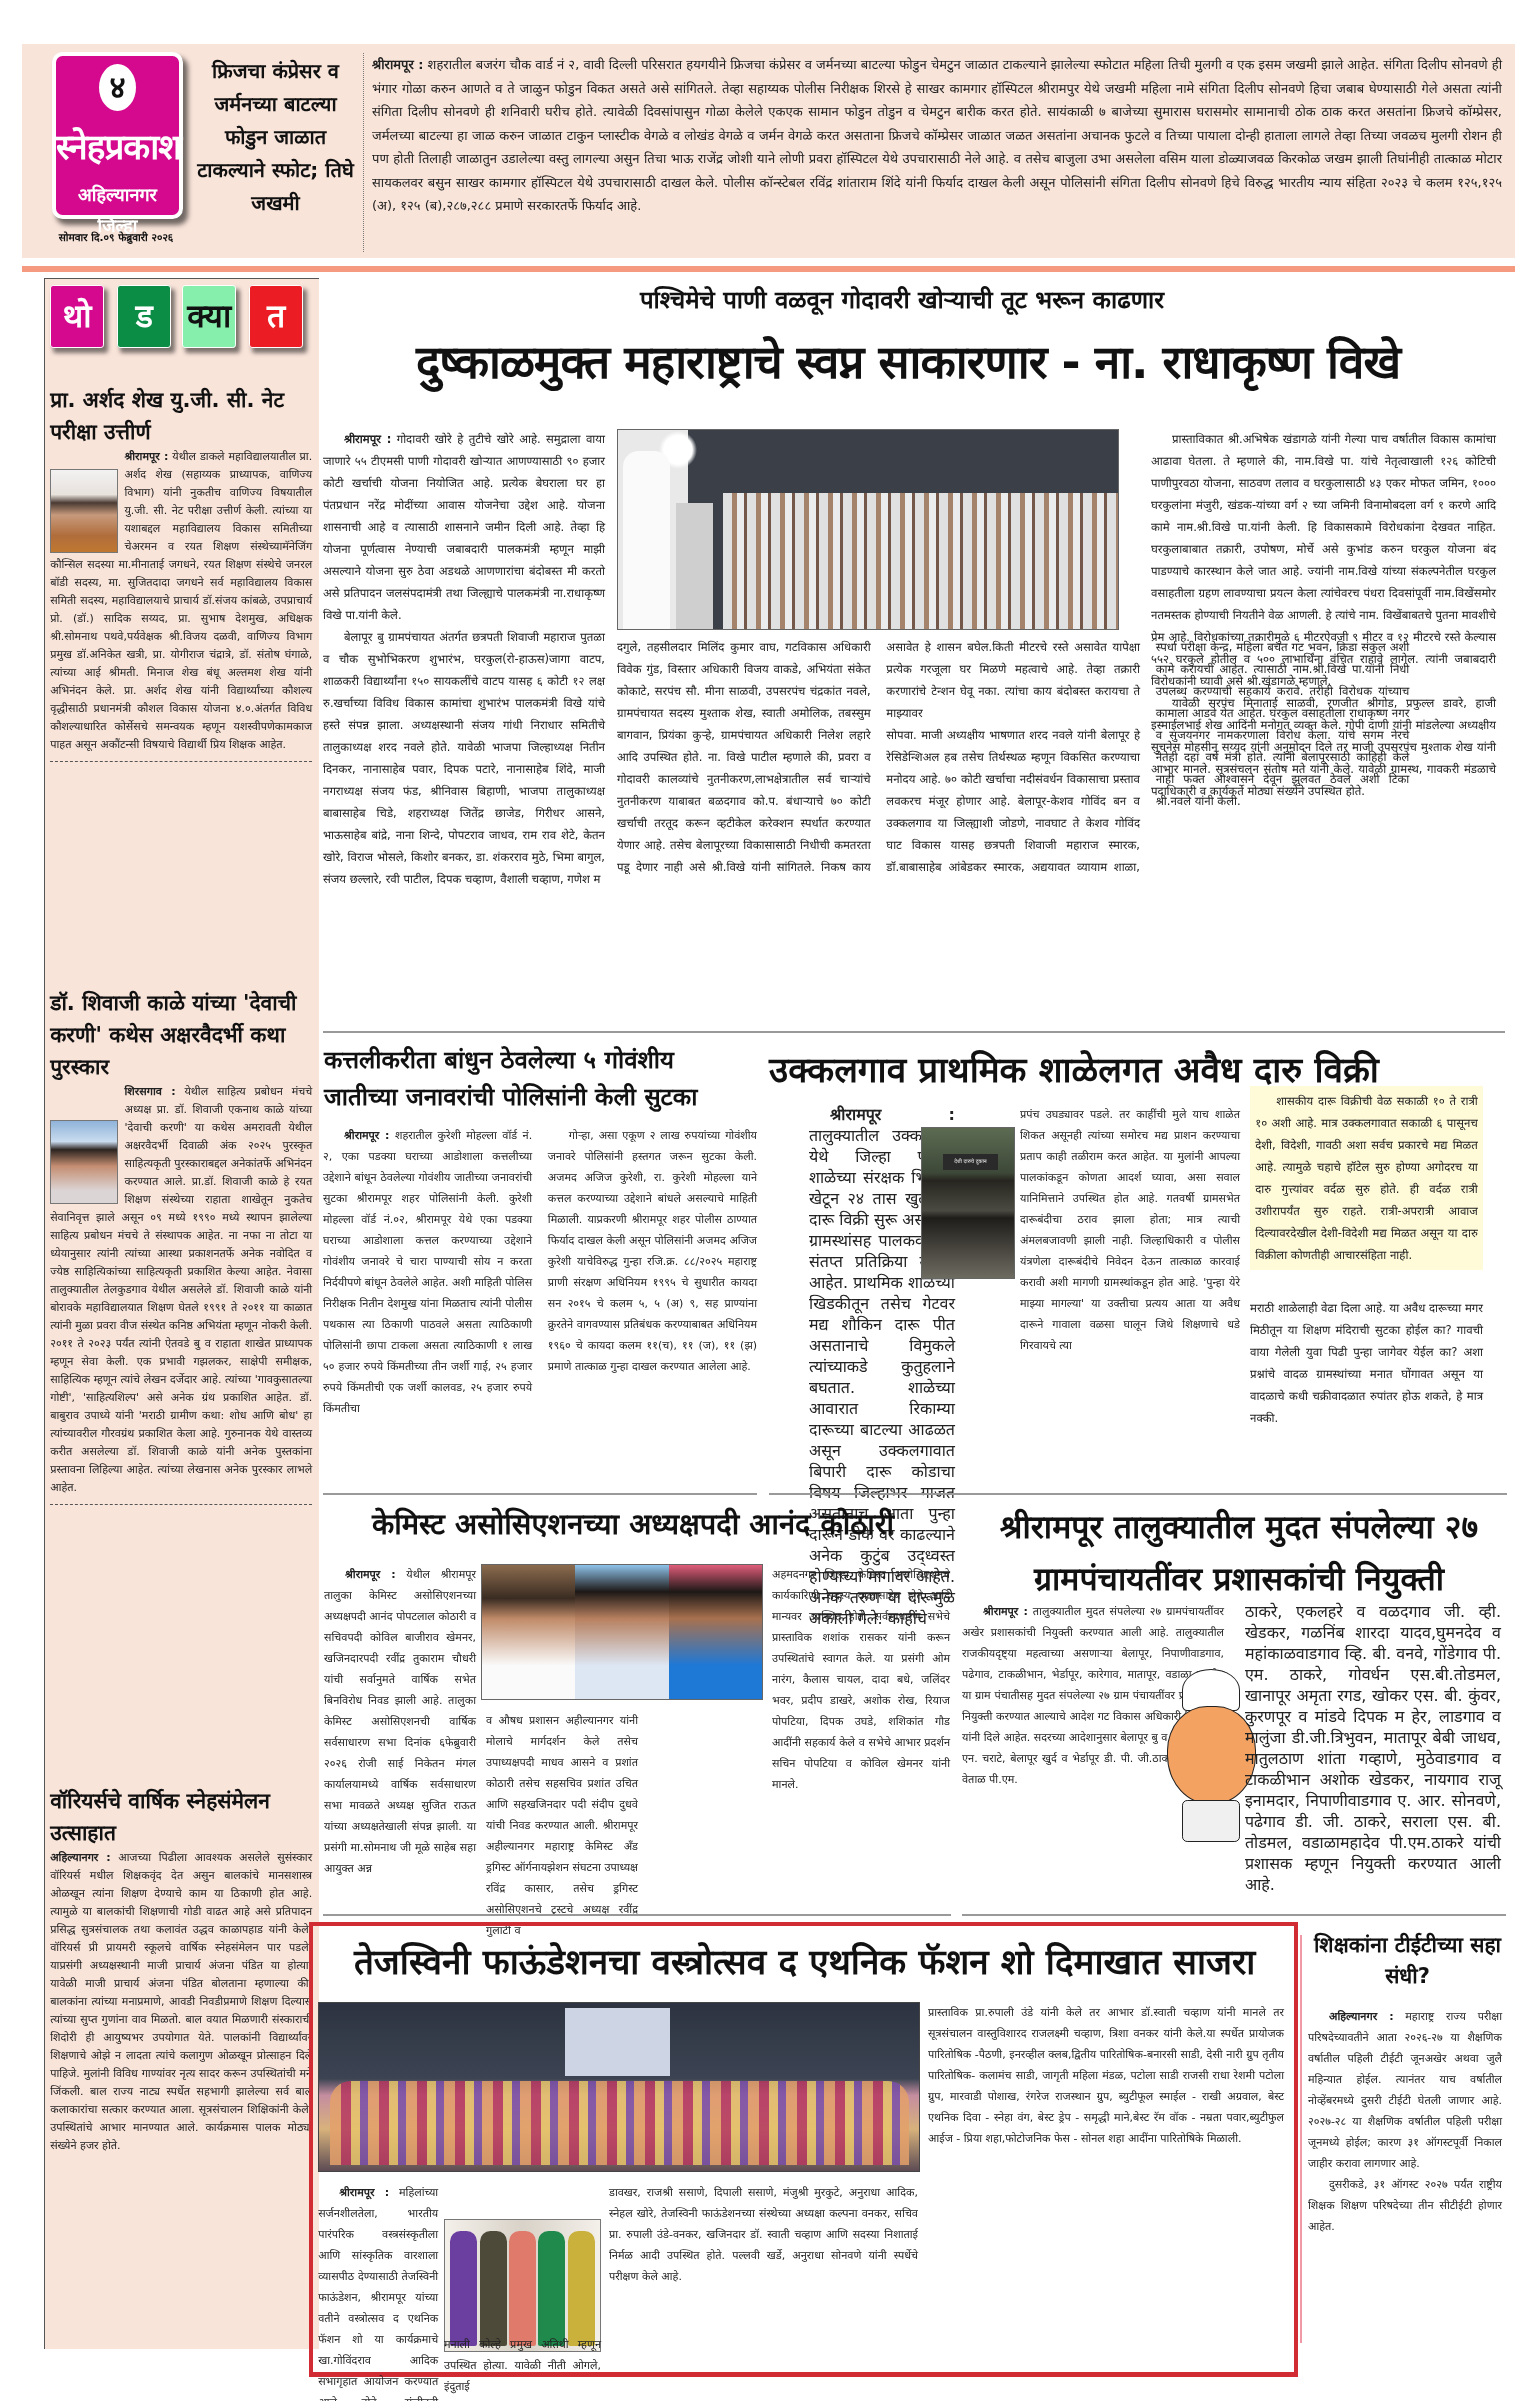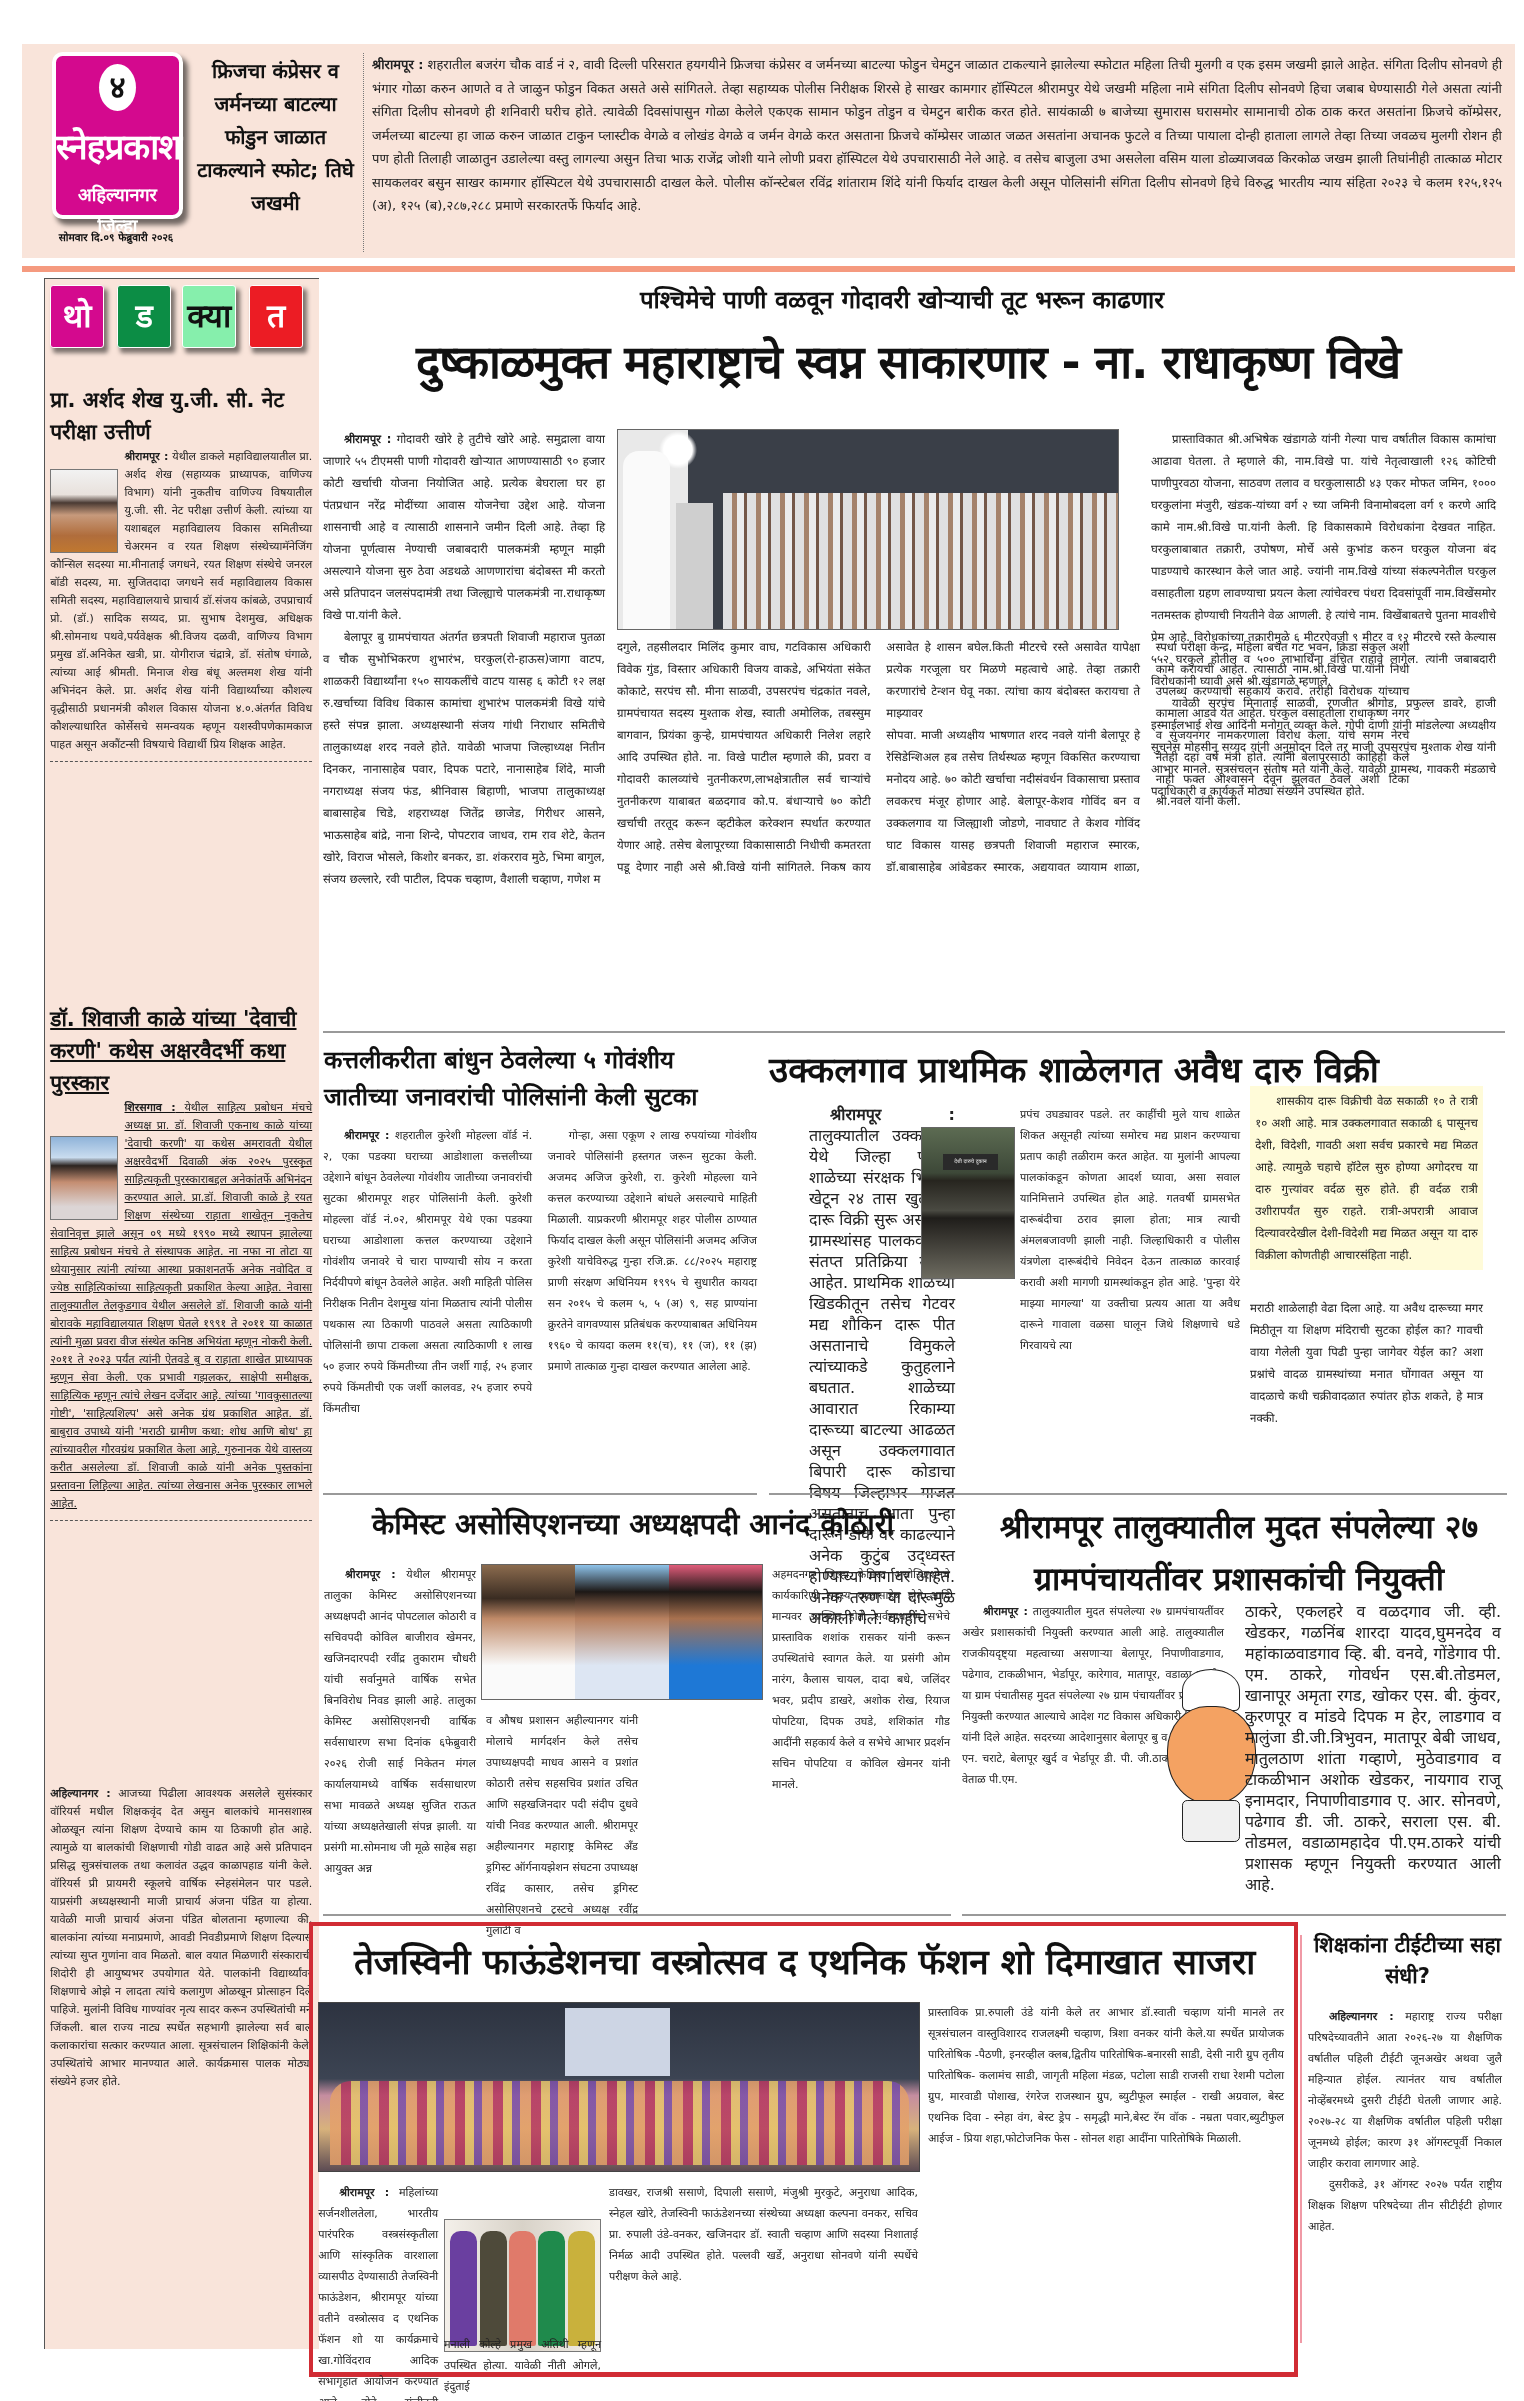--- a/index.html
+++ b/index.html
@@ -121,31 +121,32 @@
   <div class="s-article" style="top:105px;">
     <div class="s-head">प्रा. अर्शद शेख यु.जी. सी. नेट परीक्षा उत्तीर्ण</div>
     <div class="s-body">
       <div class="s-photo photo-a" style="margin-top:21px;"></div>
       <b>श्रीरामपूर :</b>
       <span>येथील डाकले महाविद्यालयातील प्रा. अर्शद शेख (सहाय्यक प्राध्यापक, वाणिज्य विभाग) यांनी नुकतीच वाणिज्य विषयातील यु.जी. सी. नेट परीक्षा उत्तीर्ण केली. त्यांच्या या यशाबद्दल महाविद्यालय विकास समितीच्या चेअरमन व रयत शिक्षण संस्थेच्यामॅनेजिंग कौन्सिल सदस्या मा.मीनाताई जगधने, रयत शिक्षण संस्थेचे जनरल बॉडी सदस्य, मा. सुजितदादा जगधने सर्व महाविद्यालय विकास समिती सदस्य, महाविद्यालयाचे प्राचार्य डॉ.संजय कांबळे, उपप्राचार्य प्रो. (डॉ.) सादिक सय्यद, प्रा. सुभाष देशमुख, अधिक्षक श्री.सोमनाथ पथवे,पर्यवेक्षक श्री.विजय दळवी, वाणिज्य विभाग प्रमुख डॉ.अनिकेत खत्री, प्रा. योगीराज चंद्रात्रे, डॉ. संतोष घंगाळे, त्यांच्या आई श्रीमती. मिनाज शेख बंधू अल्तमश शेख यांनी अभिनंदन केले. प्रा. अर्शद शेख यांनी विद्यार्थ्यांच्या कौशल्य वृद्धीसाठी प्रधानमंत्री कौशल विकास योजना ४.०.अंतर्गत विविध कौशल्याधारित कोर्सेसचे समन्वयक म्हणून यशस्वीपणेकामकाज पाहत असून अकौंटन्सी विषयाचे विद्यार्थी प्रिय शिक्षक आहेत.</span>
     </div>
     <div class="s-dash"></div>
   </div>
 
-  <div class="s-article" style="top:724px;text-decoration:underline;">
+  <div class="s-article" style="top:708px;">
     <div class="s-head">डॉ. शिवाजी काळे यांच्या 'देवाची करणी' कथेस अक्षरवैदर्भी कथा पुरस्कार</div>
     <div class="s-body">
       <div class="s-photo photo-b" style="margin-top:37px;"></div>
       <b>शिरसगाव :</b>
       <span>येथील साहित्य प्रबोधन मंचचे अध्यक्ष प्रा. डॉ. शिवाजी एकनाथ काळे यांच्या 'देवाची करणी' या कथेस अमरावती येथील अक्षरवैदर्भी दिवाळी अंक २०२५ पुरस्कृत साहित्यकृती पुरस्काराबद्दल अनेकांतर्फे अभिनंदन करण्यात आले. प्रा.डॉ. शिवाजी काळे हे रयत शिक्षण संस्थेच्या राहाता शाखेतून नुकतेच सेवानिवृत्त झाले असून ०९ मध्ये १९९० मध्ये स्थापन झालेल्या साहित्य प्रबोधन मंचचे ते संस्थापक आहेत. ना नफा ना तोटा या ध्येयानुसार त्यांनी त्यांच्या आस्था प्रकाशनतर्फे अनेक नवोदित व ज्येष्ठ साहित्यिकांच्या साहित्यकृती प्रकाशित केल्या आहेत. नेवासा तालुक्यातील तेलकुडगाव येथील असलेले डॉ. शिवाजी काळे यांनी बोरावके महाविद्यालयात शिक्षण घेतले १९९१ ते २०११ या काळात त्यांनी मुळा प्रवरा वीज संस्थेत कनिष्ठ अभियंता म्हणून नोकरी केली. २०११ ते २०२३ पर्यंत त्यांनी ऐतवडे बु व राहाता शाखेत प्राध्यापक म्हणून सेवा केली. एक प्रभावी गझलकर, साक्षेपी समीक्षक, साहित्यिक म्हणून त्यांचे लेखन दर्जेदार आहे. त्यांच्या 'गावकुसातल्या गोष्टी', 'साहित्यशिल्प' असे अनेक ग्रंथ प्रकाशित आहेत. डॉ. बाबुराव उपाध्ये यांनी 'मराठी ग्रामीण कथा: शोध आणि बोध' हा त्यांच्यावरील गौरवग्रंथ प्रकाशित केला आहे. गुरुनानक येथे वास्तव्य करीत असलेल्या डॉ. शिवाजी काळे यांनी अनेक पुस्तकांना प्रस्तावना लिहिल्या आहेत. त्यांच्या लेखनास अनेक पुरस्कार लाभले आहेत.</span>
     </div>
     <div class="s-dash"></div>
   </div>
 
   <div class="s-article" style="top:1506px;">
+    <div class="s-head">वॉरियर्सचे वार्षिक स्नेहसंमेलन उत्साहात</div>
     <div class="s-body">
       <b>अहिल्यानगर :</b>
       <span>आजच्या पिढीला आवश्यक असलेले सुसंस्कार वॉरियर्स मधील शिक्षकवृंद देत असुन बालकांचे मानसशास्त्र ओळखून त्यांना शिक्षण देण्याचे काम या ठिकाणी होत आहे. त्यामुळे या बालकांची शिक्षणाची गोडी वाढत आहे असे प्रतिपादन प्रसिद्ध सुत्रसंचालक तथा कलावंत उद्धव काळापहाड यांनी केले. वॉरियर्स प्री प्रायमरी स्कूलचे वार्षिक स्नेहसंमेलन पार पडले. याप्रसंगी अध्यक्षस्थानी माजी प्राचार्य अंजना पंडित या होत्या. यावेळी माजी प्राचार्य अंजना पंडित बोलताना म्हणाल्या की, बालकांना त्यांच्या मनाप्रमाणे, आवडी निवडीप्रमाणे शिक्षण दिल्यास त्यांच्या सुप्त गुणांना वाव मिळतो. बाल वयात मिळणारी संस्काराची शिदोरी ही आयुष्यभर उपयोगात येते. पालकांनी विद्यार्थ्यांवर शिक्षणाचे ओझे न लादता त्यांचे कलागुण ओळखून प्रोत्साहन दिले पाहिजे. मुलांनी विविध गाण्यांवर नृत्य सादर करून उपस्थितांची मने जिंकली. बाल राज्य नाट्य स्पर्धेत सहभागी झालेल्या सर्व बाल कलाकारांचा सत्कार करण्यात आला. सूत्रसंचालन शिक्षिकांनी केले. उपस्थितांचे आभार मानण्यात आले. कार्यक्रमास पालक मोठ्या संख्येने हजर होते.</span>
     </div>
   </div>
 </div>
 
 <div class="kicker">पश्चिमेचे पाणी वळवून गोदावरी खोऱ्याची तूट भरून काढणार</div>
 <div class="banner">दुष्काळमुक्त महाराष्ट्राचे स्वप्न साकारणार - ना. राधाकृष्ण विखे</div>
 

